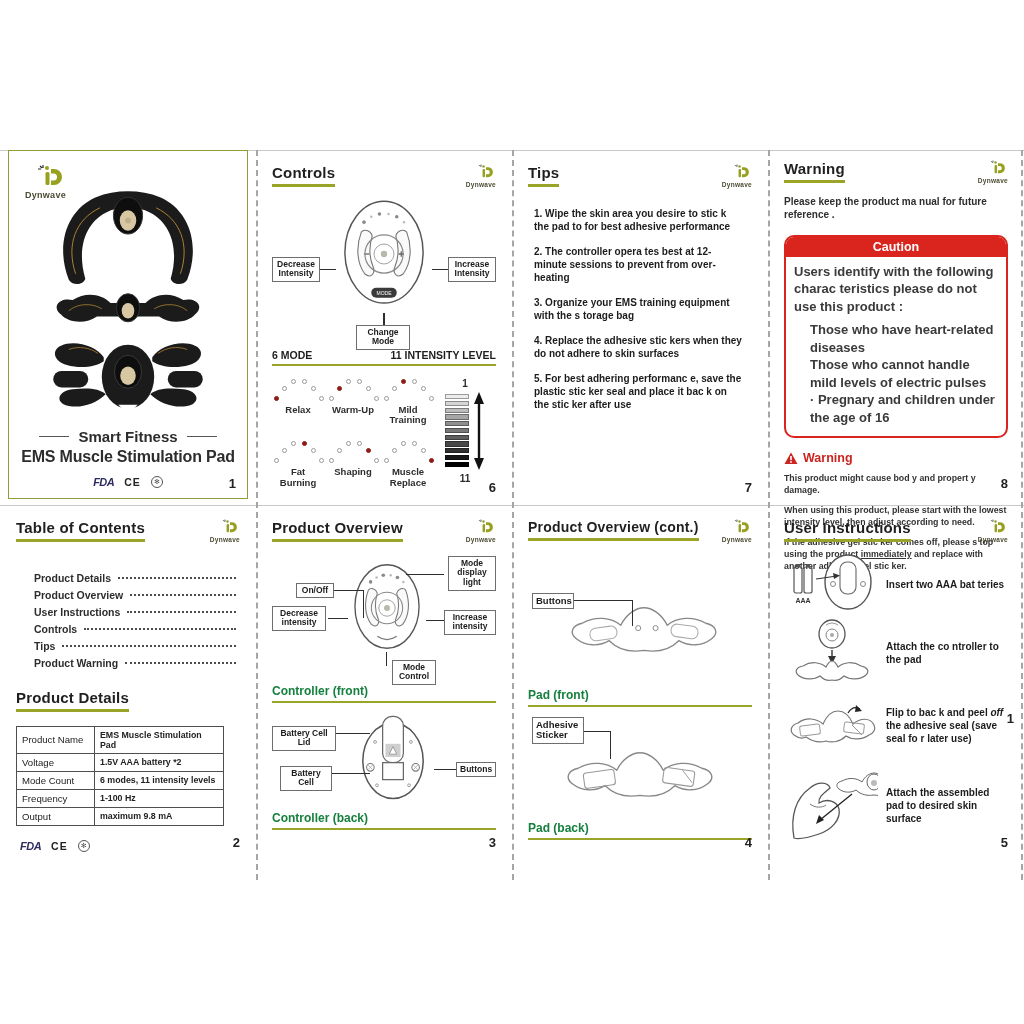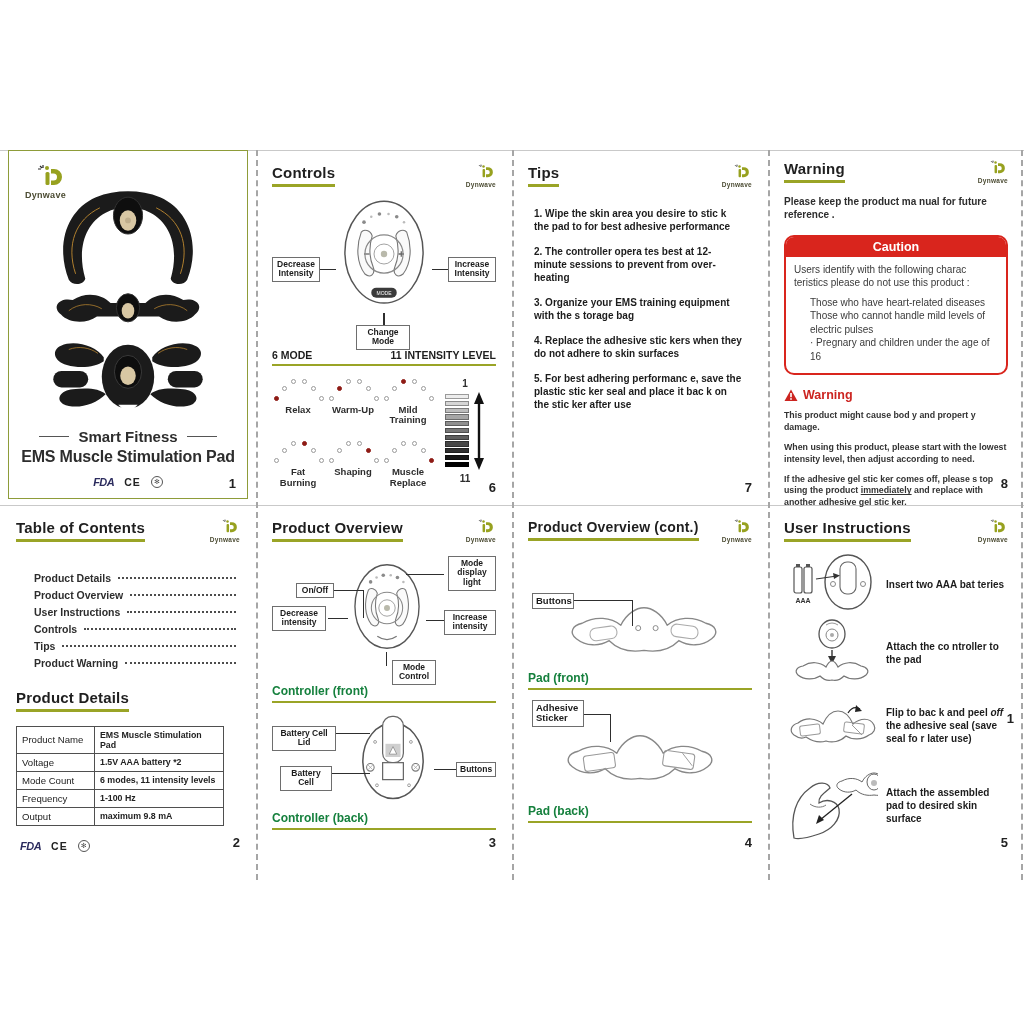--- a/index.html
+++ b/index.html
@@ -47,21 +47,21 @@
   .int-num{font-size:10px;font-weight:700}
   .int-body{display:flex;align-items:center;gap:4px;margin:3px 0}
   .int-bar{display:flex;flex-direction:column;gap:1.6px}
   .iseg{width:24px;height:5.2px;border:0.5px solid rgba(0,0,0,.35)}
   
   .tip{font-size:10px;font-weight:700;line-height:1.3;margin-bottom:12px;color:#1c1c1c;width:208px}
   
   .wintro{font-size:10px;font-weight:700;line-height:1.35;margin-top:10px;width:210px}
   .caution-box{border:2px solid #d9251d;border-radius:10px;margin-top:13px;overflow:hidden;background:#fff}
   .caution-head{background:#d9251d;color:#fff;text-align:center;font-size:12.5px;font-weight:700;padding:3px 0}
-  .caution-body{padding:6px 8px 10px;font-size:10px;font-weight:400;color:#3a3a3a;line-height:1.35}
+  .caution-body{padding:6px 8px 10px;font-size:13px;font-weight:700;color:#3a3a3a;line-height:1.35}
   .c-items{margin-top:6px;padding-left:16px}
   .warn2-head{display:flex;align-items:center;gap:5px;margin-top:13px;color:#cc2420;font-size:12.5px;font-weight:700}
   .warn-p{font-size:8.8px;font-weight:700;line-height:1.35;margin-top:8px;color:#333}
   
   .toc-list{margin-top:28px;padding-left:18px;padding-right:4px}
   .toc-item{display:flex;align-items:baseline;font-size:10.5px;font-weight:700;margin-bottom:5px}
   .toc-label{white-space:nowrap;margin-right:7px}
   .toc-dots{flex:1;border-bottom:2px dotted #4c4c4c;transform:translateY(-3px)}
   .pd-head{margin-top:20px}
   table.pd{border-collapse:collapse;margin-top:14px;width:208px}
@@ -502,21 +502,21 @@
         <path d="M10,38 C2,32 6,24 16,22 C30,14 46,16 56,24 C62,12 72,6 80,6 C88,6 98,12 104,24 C114,16 130,14 144,22 C154,24 158,32 150,38 C140,46 126,46 116,40 C106,50 92,52 80,50 C68,52 54,50 44,40 C34,46 20,46 10,38 Z" fill="#fff" stroke="#888" stroke-width="1.4"></path>
         <rect x="24" y="26" width="28" height="13" rx="6" transform="rotate(-8 38 32)" fill="none" stroke="#aaa" stroke-width="1.1"></rect>
         <rect x="108" y="24" width="28" height="13" rx="6" transform="rotate(8 122 30)" fill="none" stroke="#aaa" stroke-width="1.1"></rect>
         <circle cx="74" cy="27" r="2.6" fill="none" stroke="#888" stroke-width="1"></circle>
         <circle cx="92" cy="27" r="2.6" fill="none" stroke="#888" stroke-width="1"></circle>
       </svg>
       <div class="lead" style="left:46px;top:40px;width:58px;height:1.4px"></div>
       <div class="lead" style="left:104px;top:40px;width:1.4px;height:26px"></div>
       <div class="callout" style="left:4px;top:33px;width:42px;font-size:9.5px">Buttons</div>
     </div>
-    <div class="caption" style="margin-top:1px">Pad (front)</div>
+    <div class="caption" style="margin-top:18px">Pad (front)</div>
     <div class="cap-line"></div>
     <div class="diagram" style="height:92px;margin-top:10px">
       <svg style="position:absolute;left:34px;top:30px" width="156" height="58" viewBox="0 0 160 60">
         <path d="M10,38 C2,32 6,24 16,22 C30,14 46,16 56,24 C62,12 72,6 80,6 C88,6 98,12 104,24 C114,16 130,14 144,22 C154,24 158,32 150,38 C140,46 126,46 116,40 C106,50 92,52 80,50 C68,52 54,50 44,40 C34,46 20,46 10,38 Z" fill="#fff" stroke="#888" stroke-width="1.4"></path>
         <rect x="22" y="25" width="32" height="16" rx="3" transform="rotate(-8 38 33)" fill="none" stroke="#999" stroke-width="1.1"></rect>
         <rect x="104" y="23" width="32" height="16" rx="3" transform="rotate(8 120 31)" fill="none" stroke="#999" stroke-width="1.1"></rect>
         <path d="M124,24 L134,37" stroke="#999" stroke-width="1"></path>
       </svg>
       <div class="lead" style="left:56px;top:14px;width:26px;height:1.4px"></div>
       <div class="lead" style="left:82px;top:14px;width:1.4px;height:28px"></div>

